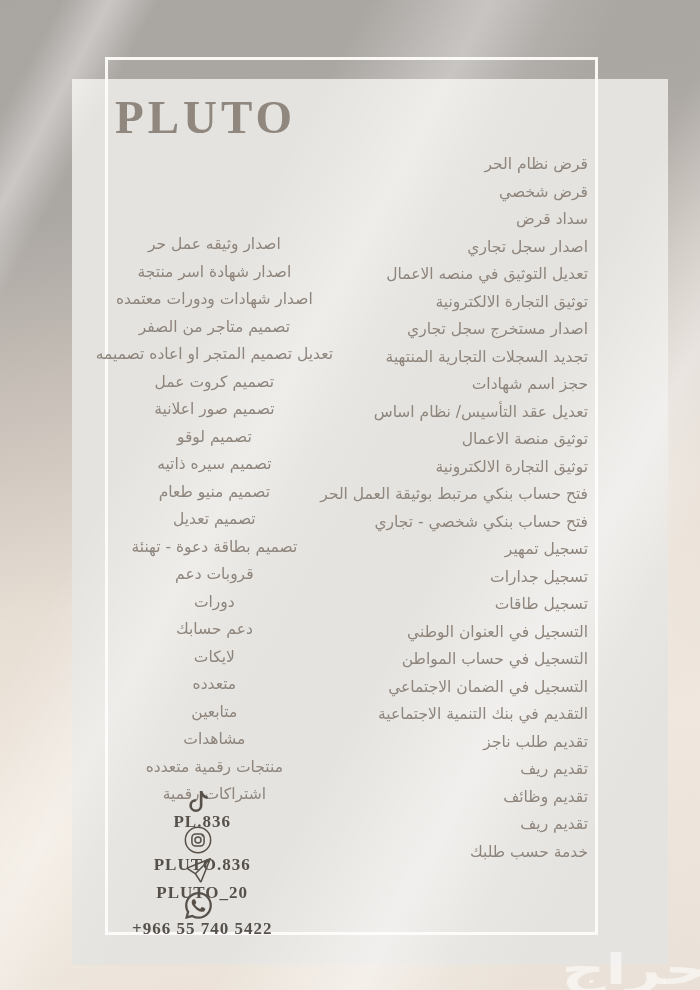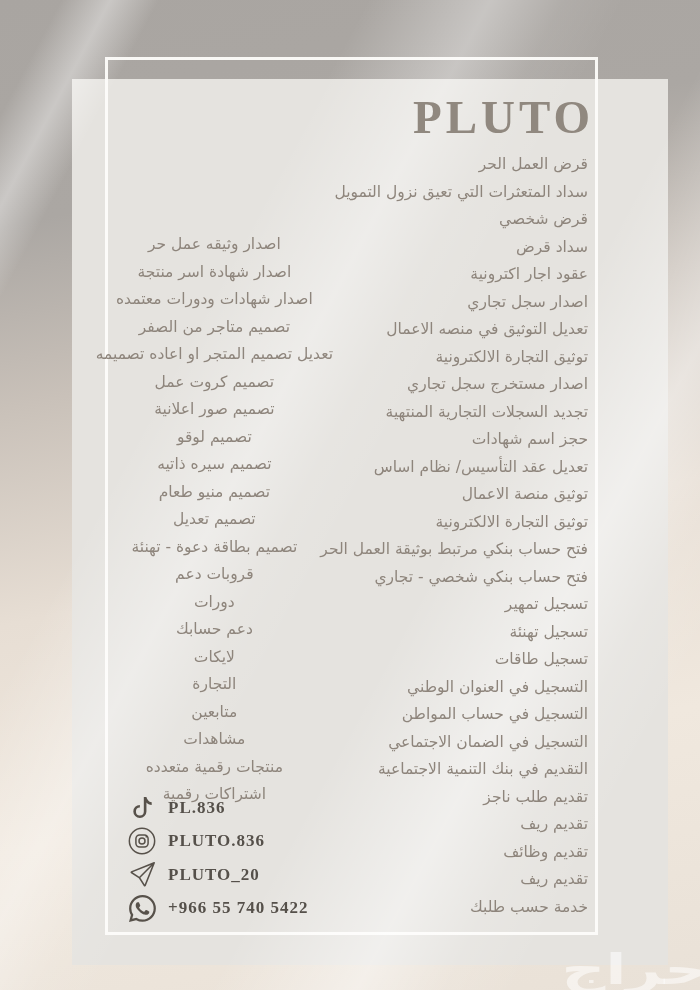--- a/index.html
+++ b/index.html
@@ -17,31 +17,31 @@
     border:3px solid rgba(253,252,250,0.95);
   }
   .streaks{
     position:absolute;inset:0;pointer-events:none;z-index:3;
     background:
       linear-gradient(118deg, rgba(255,255,255,0) 5%, rgba(255,255,255,0.38) 9%, rgba(255,255,255,0) 13%),
       linear-gradient(118deg, rgba(255,255,255,0) 30%, rgba(255,255,255,0.35) 40%, rgba(255,255,255,0.08) 46%, rgba(255,255,255,0) 51%),
       linear-gradient(118deg, rgba(255,255,255,0) 60%, rgba(255,255,255,0.45) 72%, rgba(255,255,255,0.12) 79%, rgba(255,255,255,0) 85%);
   }
   .title{
-    position:absolute;left:104px;top:88px;width:490px;height:58px;line-height:58px;
-    text-align:right;font-family:"Liberation Serif","DejaVu Serif",serif;
+    position:absolute;left:115px;top:88px;width:490px;height:58px;line-height:58px;
+    text-align:left;font-family:"Liberation Serif","DejaVu Serif",serif;
     font-weight:bold;font-size:47px;letter-spacing:4px;color:#8f8press;
     color:#90887f;z-index:4;
   }
   .col{position:absolute;z-index:4;direction:rtl;text-align:right;color:#8e857c;font-size:15.5px;white-space:nowrap;}
   .col .item{height:27.5px;line-height:27.5px;}
   .col-right{right:112px;top:151px;}
   .col-left{right:367px;top:231px;text-align:center;}
   .contacts{position:absolute;left:124px;top:791px;z-index:4;}
-  .contact-row{display:flex;align-items:center;height:33.5px;}
+  .contact-row{display:flex;align-items:center;height:33.5px;flex-direction:column;}
   .contact-icon{width:36px;display:flex;justify-content:center;align-items:center;color:#57514a;}
   .contact-text{
     font-family:"Liberation Serif","DejaVu Serif",serif;font-weight:bold;
     font-size:17px;letter-spacing:1px;color:#55504a;margin-left:8px;
   }
   .watermark{
     position:absolute;right:-8px;bottom:-4px;z-index:5;
     font-size:42px;font-weight:bold;color:rgba(255,255,255,0.55);
     transform:scaleX(1.45);transform-origin:right bottom;
     direction:rtl;letter-spacing:2px;
@@ -51,38 +51,36 @@
 </head>
 <body>
 
 <div class="card"></div>
 <div class="frame"></div>
 <div class="streaks"></div>
 
 <div class="title">PLUTO</div>
 
 <div class="col col-right">
-  <div class="item">قرض العمل الحر</div>
-  <div class="item">سداد المتعثرات التي تعيق نزول التمويل</div>
+  <div class="item">قرض نظام الحر</div>
   <div class="item">قرض شخصي</div>
   <div class="item">سداد قرض</div>
-  <div class="item">عقود اجار اكترونية</div>
   <div class="item">اصدار سجل تجاري</div>
   <div class="item">تعديل التوثيق في منصه الاعمال</div>
   <div class="item">توثيق التجارة الالكترونية</div>
   <div class="item">اصدار مستخرج سجل تجاري</div>
   <div class="item">تجديد السجلات التجارية المنتهية</div>
   <div class="item">حجز اسم شهادات</div>
   <div class="item">تعديل عقد التأسيس/ نظام اساس</div>
   <div class="item">توثيق منصة الاعمال</div>
   <div class="item">توثيق التجارة الالكترونية</div>
   <div class="item">فتح حساب بنكي مرتبط بوثيقة العمل الحر</div>
   <div class="item">فتح حساب بنكي شخصي - تجاري</div>
   <div class="item">تسجيل تمهير</div>
-  <div class="item">تسجيل تهنئة</div>
+  <div class="item">تسجيل جدارات</div>
   <div class="item">تسجيل طاقات</div>
   <div class="item">التسجيل في العنوان الوطني</div>
   <div class="item">التسجيل في حساب المواطن</div>
   <div class="item">التسجيل في الضمان الاجتماعي</div>
   <div class="item">التقديم في بنك التنمية الاجتماعية</div>
   <div class="item">تقديم طلب ناجز</div>
   <div class="item">تقديم ريف</div>
   <div class="item">تقديم وظائف</div>
   <div class="item">تقديم ريف</div>
   <div class="item">خدمة حسب طلبك</div>
@@ -98,21 +96,21 @@
   <div class="item">تصميم صور اعلانية</div>
   <div class="item">تصميم لوقو</div>
   <div class="item">تصميم سيره ذاتيه</div>
   <div class="item">تصميم منيو طعام</div>
   <div class="item">تصميم تعديل</div>
   <div class="item">تصميم بطاقة دعوة - تهنئة</div>
   <div class="item">قروبات دعم</div>
   <div class="item">دورات</div>
   <div class="item">دعم حسابك</div>
   <div class="item">لايكات</div>
-  <div class="item">التجارة</div>
+  <div class="item">متعدده</div>
   <div class="item">متابعين</div>
   <div class="item">مشاهدات</div>
   <div class="item">منتجات رقمية متعدده</div>
   <div class="item">اشتراكات رقمية</div>
 </div>
 
 <div class="contacts">
   <div class="contact-row">
     <span class="contact-icon">
       <svg width="21" height="21" viewBox="0 0 16 16" fill="currentColor">

